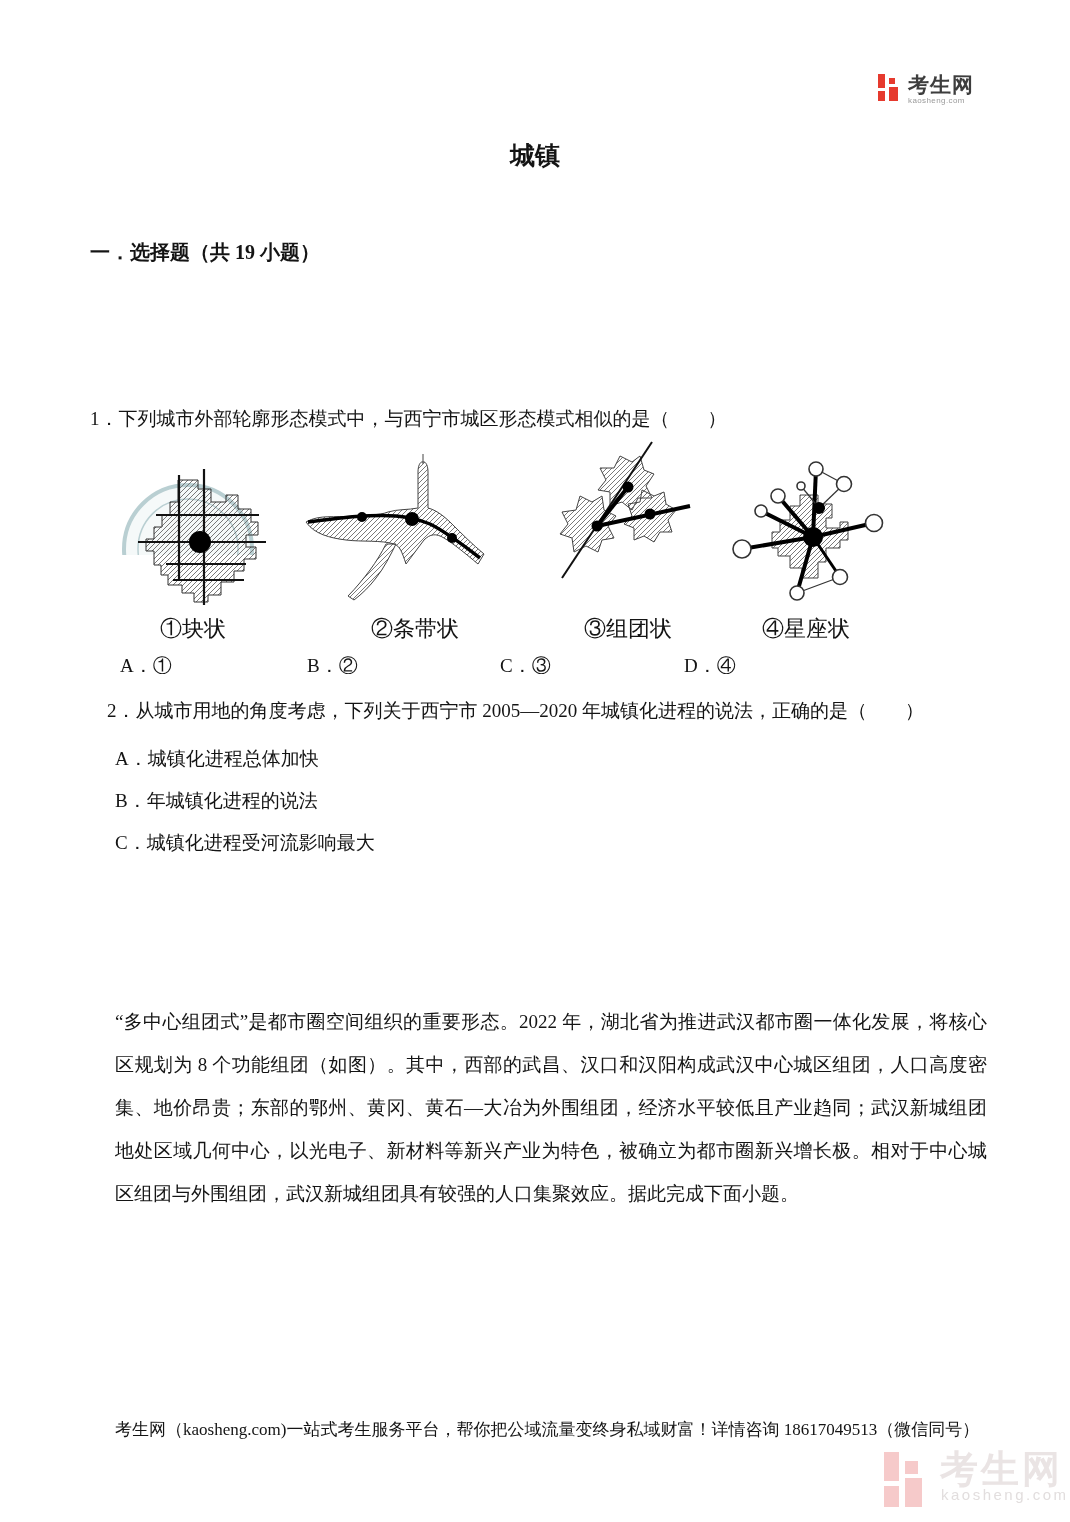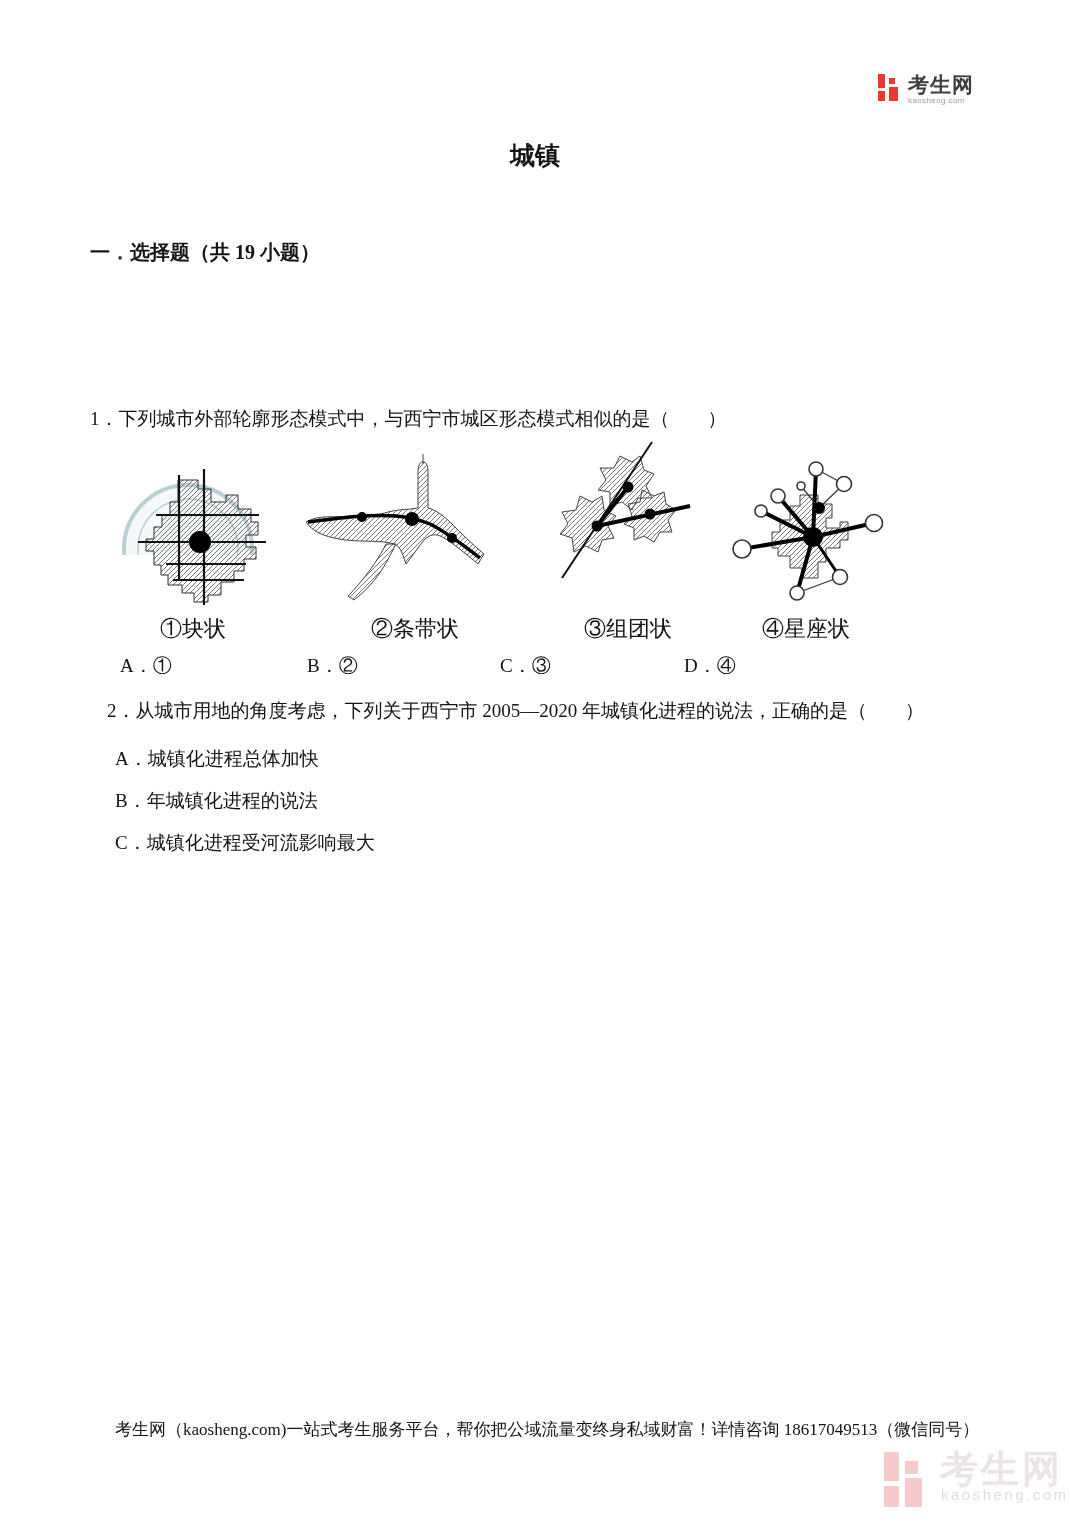--- a/index.html
+++ b/index.html
@@ -182,20 +182,21 @@
   <span class="abs opt-inline o2">B．②</span>
   <span class="abs opt-inline o3">C．③</span>
   <span class="abs opt-inline o4">D．④</span>
 
   <div class="abs q-line q2"><span>2．</span><span>从城市用地的角度考虑，下列关于西宁市 2005—2020 年城镇化进程的说法，正确的是（　　）</span></div>
 
   <div class="abs q2opt q2a">A．城镇化进程总体加快</div>
   <div class="abs q2opt q2b">B．年城镇化进程的说法</div>
   <div class="abs q2opt q2c">C．城镇化进程受河流影响最大</div>
 
+  <div class="abs p2">“多中心组团式”是都市圈空间组织的重要形态。2022 年，湖北省为推进武汉都市圈一体化发展，将核心区规划为 8 个功能组团（如图）。其中，西部的武昌、汉口和汉阳构成武汉中心城区组团，人口高度密集、地价昂贵；东部的鄂州、黄冈、黄石—大冶为外围组团，经济水平较低且产业趋同；武汉新城组团地处区域几何中心，以光电子、新材料等新兴产业为特色，被确立为都市圈新兴增长极。相对于中心城区组团与外围组团，武汉新城组团具有较强的人口集聚效应。据此完成下面小题。</div>
 
   <div class="abs footer">考生网（kaosheng.com)一站式考生服务平台，帮你把公域流量变终身私域财富！详情咨询 18617049513（微信同号）</div>
 
   <span class="wm-icon">
     <i class="wi-a"></i>
       <i class="wi-b"></i>
       <i class="wi-c"></i>
       <i class="wi-d"></i>
   </span>
   <div class="abs wm-name">考生网</div>

